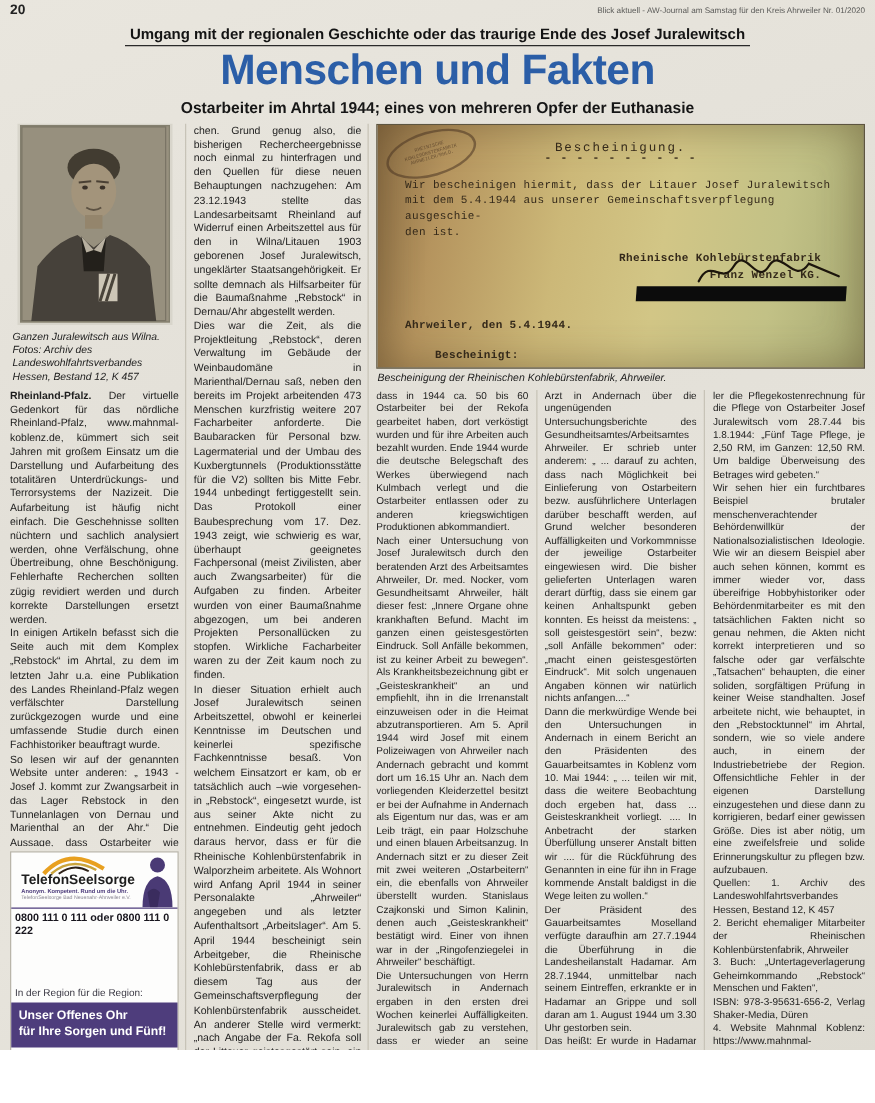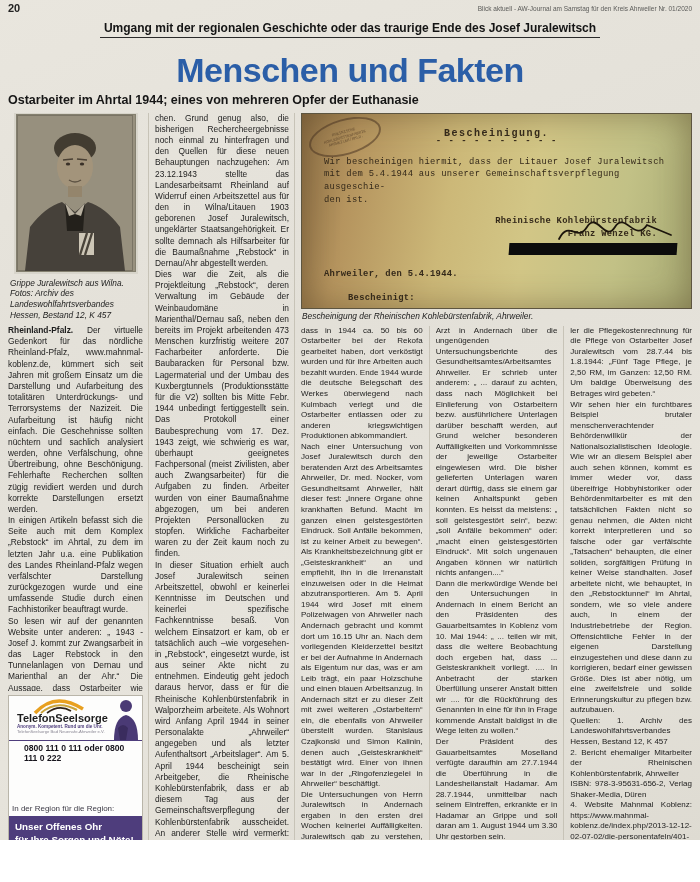--- a/index.html
+++ b/index.html
@@ -7,43 +7,43 @@
     position:relative; width:700px; height:840px; overflow:hidden;
     background:linear-gradient(160deg,#e9e6de 0%,#e3e0d8 40%,#e7e4dc 70%,#dedbd2 100%);
     font-family:"Liberation Sans", sans-serif; color:#1e1e1e;
     box-sizing:border-box; padding:2px 8px 4px 8px;
   }
   .hdr { display:flex; justify-content:space-between; align-items:flex-start; height:14px; }
   .hdr-page { font-weight:bold; font-size:11px; color:#222; }
   .hdr-masthead { font-size:6.5px; color:#5a5a58; padding-top:3px; }
   .kicker-wrap { text-align:center; margin-top:2px;font-weight:bold; }
   .kicker { display:inline-block; font-size:12px; color:#141414; border-bottom:1.4px solid #2a2a2a; padding:0 4px 2px 4px; }
-  .title { text-align:center; font-size:34px; font-weight:bold; color:var(--title_blue,#2b5ea7); letter-spacing:-0.5px; margin-top:15px; line-height:1.05; }
-  .subtitle { text-align:left; font-size:12.5px; font-weight:bold; color:#161616; margin-top:4px; }
+  .title { text-align:center; font-size:34px; font-weight:bold; color:var(--title_blue,#2b5ea7); letter-spacing:-0.5px; margin-top:2px; line-height:1.05; }
+  .subtitle { text-align:center; font-size:12.5px; font-weight:bold; color:#161616; margin-top:4px; }
 
   .body-area { display:flex; margin-top:6px; height:788px; }
   .colrule { border-left:1px solid #c7c3b7; }
 
   
   .col1 { width:140px; flex:0 0 140px; display:flex; flex-direction:column; overflow:hidden; padding-right:5px; box-sizing:border-box; }
   .photo-frame { width:118px; margin:1px auto 3px auto; border:1px solid #84806f; background:#98917f; line-height:0; box-shadow:0 0 0 2px #d8d5cb; }
   .photo-caption { font-style:italic; font-size:8.3px; line-height:1.28; color:#1c1c1c; margin:3px 2px 5px 2px; }
   .col-text { text-align:justify; font-size:8.4px; line-height:1.33; color:#1d1d1d; overflow:hidden; overflow-wrap:anywhere; hyphens:auto; }
   .col-text p { margin:0; }
   .col1-text { flex:1 1 auto; overflow:hidden; }
 
   
   .ad { flex:0 0 auto; margin-top:4px; background:#fdfdfc; border:1px solid #b9b5a9; font-family:"Liberation Sans",sans-serif; }
   .ad-top { position:relative; height:44px; overflow:hidden; padding:2px 8px; box-sizing:border-box; }
   .ad-brand { font-weight:bold; font-size:11px; color:#1d1d1d; margin-top:14px; }
   .ad-tagline { font-size:4.6px; color:var(--ad_purple,#4e3d7c); font-weight:bold; }
   .ad-org { font-size:4.2px; color:#8a8794; }
   .ad-sil { position:absolute; right:2px; top:2px; }
   .ad-arc { position:absolute; left:22px; top:1px; }
-  .ad-phone { border-top:1.5px solid var(--ad_purple,#4e3d7c); font-weight:bold; font-size:8.6px; color:#17151d; padding:2px 3px 1px 15px; }
+  .ad-phone { border-top:1.5px solid var(--ad_purple,#4e3d7c); font-weight:bold; font-size:8.6px; color:#17151d; padding:2px 3px 1px 3px; }
   .ad-region { font-size:8px; color:#3c3a45; padding:0 3px 3px 3px;margin-top:40px; }
   .ad-slogan { background:var(--ad_purple,#4e3d7c); color:#fff; font-weight:bold; font-size:9.8px; line-height:1.3; padding:5px 6px; }
   .ad-donate { padding:3px 4px 4px 4px; }
   .ad-donate-label { color:var(--ad_purple,#4e3d7c); font-weight:normal; font-size:8px; }
   .ad-bank { font-size:8px; color:#26242e; }
   .ad-iban { font-size:6.6px; color:#56535f; }
   .ad-url { background:var(--ad_purple,#4e3d7c); color:#fff; text-align:center; font-weight:bold; font-size:10px; padding:2px 0 3px 0; }
 
   
   .col2 { width:146px; flex:0 0 146px; box-sizing:border-box; padding:0 5px 0 6px; overflow:hidden; }
@@ -52,21 +52,21 @@
   
   .rightzone { flex:1 1 auto; box-sizing:border-box; padding-left:6px; display:flex; flex-direction:column; overflow:hidden; }
 
   .doc {
     position:relative; height:196px; flex:0 0 196px; box-sizing:border-box;
     background:linear-gradient(100deg,#8f7147 0%,#b5945e 14%,#ccb878 38%,#d2c686 58%,#c2c186 80%,#a8ab74 100%);
     border:1px solid #5d5540; box-shadow:inset 0 0 34px rgba(80,60,30,.45);
     font-family:"Liberation Mono","DejaVu Sans Mono",monospace; color:#34291a;
     overflow:hidden;
   }
-  .doc-title { text-align:center; font-size:10px; font-weight:bold; letter-spacing:1.5px; margin-top:14px; }
+  .doc-title { text-align:center; font-size:10px; font-weight:normal; letter-spacing:1.5px; margin-top:14px; }
   .doc-dashes { text-align:center; font-size:9px; letter-spacing:1px; margin-top:-3px; font-weight:bold; }
   .doc-body { font-size:8.8px; margin:10px 8px 0 22px; line-height:1.45; letter-spacing:0.3px; }
   .doc-sig { position:relative; text-align:right; margin:8px 34px 0 0; font-size:8.8px; line-height:1.5; font-weight:bold; letter-spacing:0.3px; }
   .doc-redaction { width:168px; height:12px; background:#0c0c0c; margin:2px 14px 0 auto; transform:skewX(-4deg); }
   .doc-date { font-size:8.8px; margin:14px 0 0 22px; letter-spacing:0.3px;font-weight:bold; }
   .doc-cert { font-size:8.8px; font-weight:bold; margin:14px 0 0 22px; letter-spacing:0.3px;padding-left:24px; }
   .doc-stamp {
     position:absolute; left:6px; top:5px; width:74px; height:36px;
     border:2px solid rgba(74,52,34,.55); border-radius:50%;
     transform:rotate(-16deg); display:flex; align-items:center; justify-content:center;
@@ -115,21 +115,21 @@
           <rect x="51" y="71" width="14" height="11" fill="#94856c"></rect>
           <path d="M8,156 L13,112 Q28,92 45,87 L58,97 L71,87 Q88,92 103,112 L108,156 Z" fill="#46413a"></path>
           <path d="M48,88 L58,99 L68,88 L66,116 L50,116 Z" fill="#23201b"></path>
           <path d="M48,88 L58,99 L52,101 Z" fill="#b8b0a0"></path>
           <path d="M68,88 L58,99 L64,101 Z" fill="#b8b0a0"></path>
           <rect x="62" y="118" width="15" height="22" fill="#cdc6b6"></rect>
           <path d="M63,140 L70,118 M68,140 L75,118" stroke="#4a443a" stroke-width="2.4"></path>
         </svg>
       </div>
       <div class="photo-caption">
-        <span>Grippe Juralewitsch aus Wilna.</span>
+        <span>Ganzen Juralewitsch aus Wilna.</span>
         <span>Fotos: Archiv des Landeswohlfahrtsverbandes Hessen, Bestand 12, K 457</span>
       </div>
       <div class="col-text col1-text">
         <p><span class="lead">Rheinland-Pfalz.</span> <span>Der virtuelle Gedenkort für das nördliche Rheinland-Pfalz, www.mahnmal-koblenz.de, kümmert sich seit Jahren mit großem Einsatz um die Darstellung und Aufarbeitung des totalitären Unterdrückungs- und Terrorsystems der Nazizeit. Die Aufarbeitung ist häufig nicht einfach. Die Geschehnisse sollten nüchtern und sachlich analysiert werden, ohne Verfälschung, ohne Übertreibung, ohne Beschönigung. Fehlerhafte Recherchen sollten zügig revidiert werden und durch korrekte Darstellungen ersetzt werden.</span></p>
         <div>
             <p>In einigen Artikeln befasst sich die Seite auch mit dem Komplex „Rebstock“ im Ahrtal, zu dem im letzten Jahr u.a. eine Publikation des Landes Rheinland-Pfalz wegen verfälschter Darstellung zurückgezogen wurde und eine umfassende Studie durch einen Fachhistoriker beauftragt wurde.</p>
             <p>So lesen wir auf der genannten Website unter anderen: „ 1943 - Josef J. kommt zur Zwangsarbeit in das Lager Rebstock in den Tunnelanlagen von Dernau und Marienthal an der Ahr.“ Die Aussage, dass Ostarbeiter wie Josef J. aus Litauen in 1943 in den Tunnelanlagen des Trotzenbergs und Kuxbergs eingesetzt waren, widerspricht allen bisher vorliegenden seriösen Recher-</p>
           </div>
       </div>
 
@@ -146,21 +146,21 @@
             <path d="M12,30 Q17,24 22,30 L20,42 L14,42 Z" fill="#3a2c5e"></path>
           </svg>
           <div class="ad-brand">TelefonSeelsorge</div>
           <div class="ad-tagline">Anonym. Kompetent. Rund um die Uhr.</div>
           <div class="ad-org">TelefonSeelsorge Bad Neuenahr-Ahrweiler e.V.</div>
         </div>
         <div class="ad-phone">0800 111 0 111 oder 0800 111 0 222</div>
         <div class="ad-region">In der Region für die Region:</div>
         <div class="ad-slogan">
           <div>Unser Offenes Ohr</div>
-          <div>für Ihre Sorgen und Nöte!</div>
+          <div>für Ihre Sorgen und Fünf!</div>
         </div>
         <div class="ad-donate">
           <div class="ad-donate-label">Spendenkonto:</div>
           <div class="ad-bank">Kreissparkasse Ahrweiler</div>
           <div class="ad-iban">IBAN DE91 577 513 10 000 081 592 8</div>
         </div>
         <div class="ad-url">www.ts-aw.de</div>
       </div>
     </div>
 
@@ -218,20 +218,21 @@
               <p>Das heißt: Er wurde in Hadamar ermordet, wie mehr als 10.000 andere.</p>
               <p>Bereits am 3. August 1944 schrieb die Verwaltung Hadamar an das Arbeitsamt Ahrwei-</p>
             </div>
         </div>
         <div class="tcol">
           <div class="col-text">
               <p>ler die Pflegekostenrechnung für die Pflege von Ostarbeiter Josef Juralewitsch vom 28.7.44 bis 1.8.1944: „Fünf Tage Pflege, je 2,50 RM, im Ganzen: 12,50 RM. Um baldige Überweisung des Betrages wird gebeten.“</p>
               <p>Wir sehen hier ein furchtbares Beispiel brutaler menschenverachtender Behördenwillkür der Nationalsozialistischen Ideologie. Wie wir an diesem Beispiel aber auch sehen können, kommt es immer wieder vor, dass übereifrige Hobbyhistoriker oder Behördenmitarbeiter es mit den tatsächlichen Fakten nicht so genau nehmen, die Akten nicht korrekt interpretieren und so falsche oder gar verfälschte „Tatsachen“ behaupten, die einer soliden, sorgfältigen Prüfung in keiner Weise standhalten. Josef arbeitete nicht, wie behauptet, in den „Rebstocktunnel“ im Ahrtal, sondern, wie so viele andere auch, in einem der Industriebetriebe der Region. Offensichtliche Fehler in der eigenen Darstellung einzugestehen und diese dann zu korrigieren, bedarf einer gewissen Größe. Dies ist aber nötig, um eine zweifelsfreie und solide Erinnerungskultur zu pflegen bzw. aufzubauen.</p>
               <p>Quellen: 1. Archiv des Landeswohlfahrtsverbandes Hessen, Bestand 12, K 457</p>
               <p>2. Bericht ehemaliger Mitarbeiter der Rheinischen Kohlenbürstenfabrik, Ahrweiler</p>
+              <p>3. Buch: „Untertageverlagerung Geheimkommando „Rebstock“ Menschen und Fakten“,</p>
               <p>ISBN: 978-3-95631-656-2, Verlag Shaker-Media, Düren</p>
               <p>4. Website Mahnmal Koblenz: https://www.mahnmal-koblenz.de/index.php/2013-12-12-02-07-02/die-personentafeln/401-1-17-josef-j-ermordeter-litauischer-zwangsarbeiter.</p>
             </div>
 
         </div>
       </div>
 
     </div>
   </div>
 </div>

